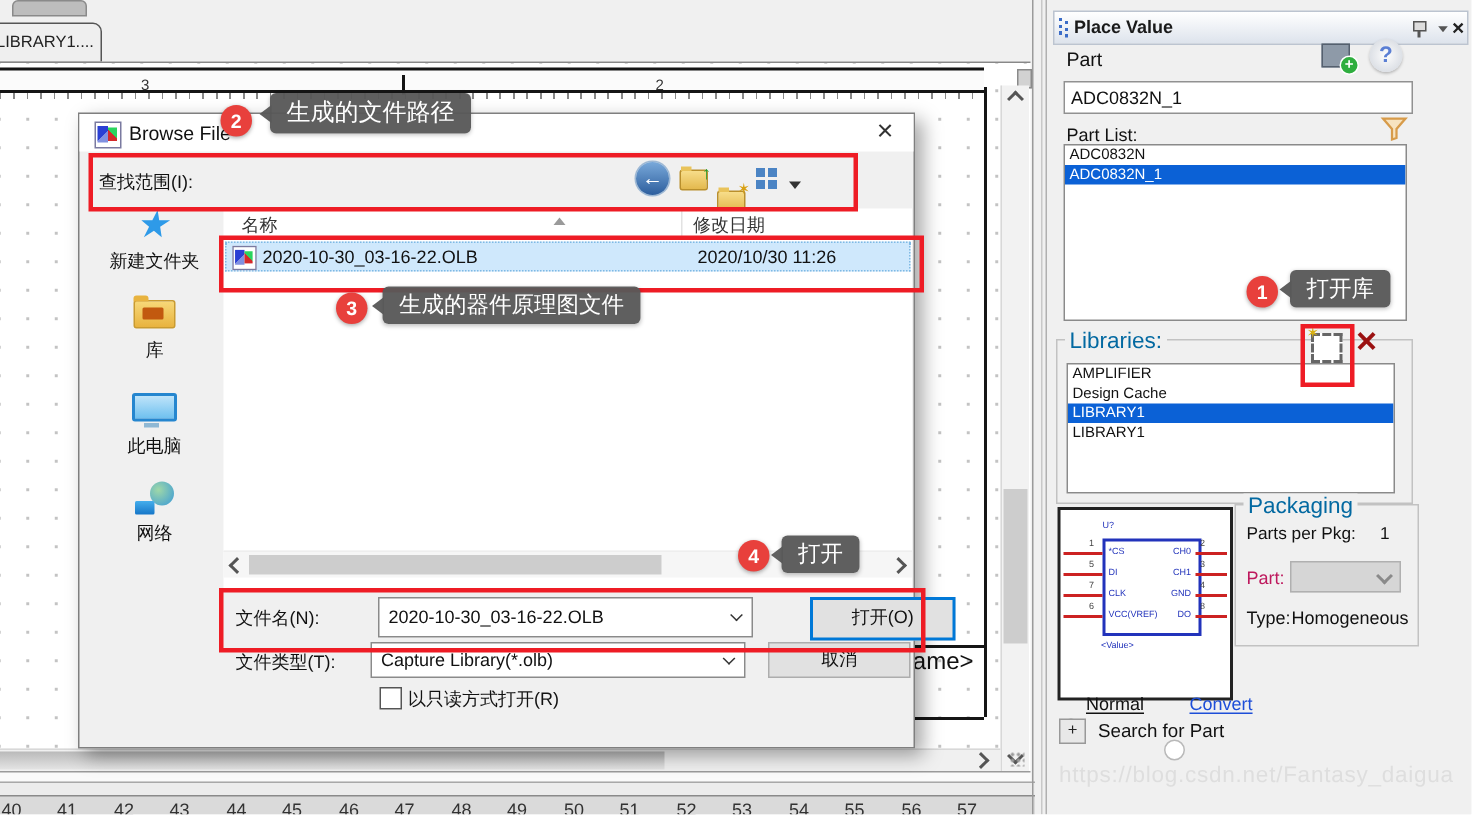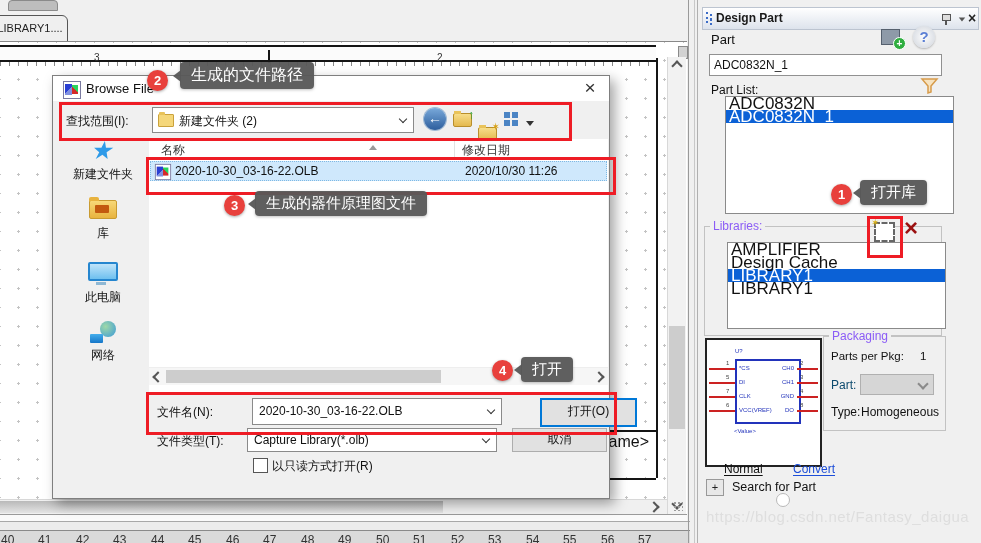--- a/index.html
+++ b/index.html
@@ -96,25 +96,25 @@
   .pin-ic::before{content:"";position:absolute;left:1px;top:2px;width:7px;height:5px;border:1px solid #555;background:#ddd;}
   .pin-ic::after{content:"";position:absolute;left:4px;top:8px;width:1.5px;height:5px;background:#555;}
   .p-caret{left:255px;top:9px;}
   .p-close{left:265px;top:2px;font-size:14px;font-weight:bold;color:#222;}
   .chip-ic{left:183px;top:29px;width:17px;height:14px;background:#8e9aa8;border:1px solid #55606e;position:relative;}
   .chip-ic::before{content:"";position:absolute;left:-3px;top:2px;width:23px;height:10px;background:repeating-linear-gradient(#55606e 0 2px,transparent 2px 4px);z-index:-1;}
   .chip-plus{position:absolute;right:-7px;bottom:-6px;width:11px;height:11px;border-radius:50%;background:#2fae3f;color:#fff;font-size:10px;line-height:11px;text-align:center;font-weight:bold;border:1px solid #fff;}
   .help-ic{left:215px;top:26px;width:22px;height:22px;border-radius:50%;background:radial-gradient(#fdfdfd,#cfd4dc);color:#5b7fd4;font-size:15px;font-weight:bold;text-align:center;line-height:22px;box-shadow:0 1px 2px rgba(0,0,0,.25);}
   .field{background:#fff;border:1px solid #919191;font-size:12px;color:#111;}
   .funnel{left:222px;top:77px;width:19px;height:18px;}
-  .listbox{background:#fff;border:1px solid #8a8a8a;font-size:17px;color:#111;overflow:hidden;margin-left:16px;}
+  .listbox{background:#fff;border:1px solid #8a8a8a;font-size:10px;color:#111;overflow:hidden;}
   .listbox .row{padding:0 3px;height:13px;line-height:13px;white-space:nowrap;}
   .listbox .sel{background:#0b61d6;color:#fff;}
   .groupbox{border:1px solid #c2c2c2;}
-  .legend{position:absolute;top:-8px;left:5px;background:#f0f0f0;padding:0 3px;font-size:12px;color:#8b5cf6;}
+  .legend{position:absolute;top:-8px;left:5px;background:#f0f0f0;padding:0 3px;font-size:15px;color:#0369a1;}
   .addlib{left:176px;top:222px;width:17px;height:16px;border:2px dashed #666;background:#fff;}
   .addlib .spark2{position:absolute;left:-5px;top:-7px;color:#d8b012;font-size:10px;}
   .del-x{left:206px;top:214px;font-size:24px;font-weight:bold;color:#9b1111;}
   .preview{left:7px;top:338px;width:113px;height:125px;background:#fff;border:2px solid #222;}
   .pv-rect{left:28px;top:19px;width:62px;height:61px;border:2px solid #2233bb;}
   .pv-t{position:absolute;font-size:6px;color:#2233bb;white-space:nowrap;}
   .pv-n{position:absolute;font-size:6px;color:#444;}
   .pv-line{position:absolute;height:2px;background:#cc2222;}
   .radio{width:12px;height:12px;border-radius:50%;background:#fff;border:1px solid #444;position:relative;}
   .radio.on::after{content:"";position:absolute;left:3px;top:3px;width:5px;height:5px;border-radius:50%;background:#1a1a1a;}
@@ -184,25 +184,20 @@
 
   <div class="abs dialog">
     <div class="abs dlg-title">
       <div class="abs app-icon" style="left:10px;top:5px"></div>
       <span class="abs dlg-title-text">Browse File</span>
       <div class="abs dlg-close"></div>
     </div>
 
     <div class="abs redrect" style="left:6px;top:26px;width:507px;height:33px"></div>
     <span class="abs lbl" style="left:13px;top:37px">查找范围(I):</span>
-    <div class="abs combo" style="left:99px;top:31px;width:260px;height:24px">
-      <div class="abs folder-ic" style="left:5px;top:6px"></div>
-      <span class="abs lbl" style="left:26px;top:5px">新建文件夹 (2)</span>
-      <span class="abs chev chev-down" style="right:7px;top:8px"></span>
-    </div>
     <div class="abs nav-back" style="left:371px;top:32px">←</div>
     <div class="abs mini-folder" style="left:400px;top:37px">
         <span class="up-arrow">↑</span>
       </div>
     <div class="abs mini-folder" style="left:425px;top:37px">
         <span class="spark">✶</span>
       </div>
     <div class="abs" style="left:451px;top:36px">
       <div class="views-grid" style="display:inline-block"></div>
       <div class="tri-down" style="display:inline-block;margin-left:3px"></div>
@@ -273,21 +268,21 @@
 
   <div class="abs badge" style="left:492px;top:360px">4</div>
   <div class="abs tip" style="left:521px;top:357px">打开</div>
 
   <div class="abs badge" style="left:831px;top:184px">1</div>
   <div class="abs tip" style="left:860px;top:180px">打开库</div>
 
   <div class="abs panel">
     <div class="abs p-title">
       <div class="abs drag-dots"></div>
-      <span class="abs p-title-text">Design Part</span>
+      <span class="abs p-title-text">Place Value</span>
       <div class="abs pin-ic"></div>
       <div class="abs tri-down p-caret" style="border-top-color:#555;transform:scale(.8)"></div>
       <span class="abs p-close">×</span>
     </div>
 
     <span class="abs lbl" style="left:13px;top:32px;font-size:13px">Part</span>
     <div class="abs chip-ic">
         <span class="chip-plus">+</span>
       </div>
     <div class="abs help-ic">?</div>
@@ -346,21 +341,21 @@
       <span class="pv-n" style="left:93px;top:34px">3</span>
       <span class="pv-n" style="left:93px;top:48px">4</span>
       <span class="pv-n" style="left:93px;top:62px">8</span>
       <span class="pv-t" style="left:27px;top:88px">&lt;Value&gt;</span>
     </div>
 
     <div class="abs groupbox" style="left:125px;top:336px;width:121px;height:93px">
       <span class="legend">Packaging</span>
       <span class="abs lbl" style="left:7px;top:13px;font-size:11.5px">Parts per Pkg:</span>
       <span class="abs lbl" style="left:96px;top:13px;font-size:11.5px">1</span>
-      <span class="abs lbl" style="left:7px;top:41px;color:#0c4a6e">Part:</span>
+      <span class="abs lbl" style="left:7px;top:41px;color:#be185d">Part:</span>
       <div class="abs" style="left:36px;top:37px;width:72px;height:19px;background:#d6d6d6;border:1px solid #b0b0b0">
         <span class="abs chev chev-down" style="right:6px;top:5px;border-color:#8a8a8a"></span>
       </div>
       <span class="abs lbl" style="left:7px;top:68px">Type:</span>
       <span class="abs lbl" style="left:37px;top:68px">Homogeneous</span>
     </div>
 
     <div class="abs radio on" style="left:9px;top:463px"></div>
     <span class="abs rlabel" style="left:26px;top:462px">Normal</span>
     <div class="abs radio dis" style="left:78px;top:463px"></div>

